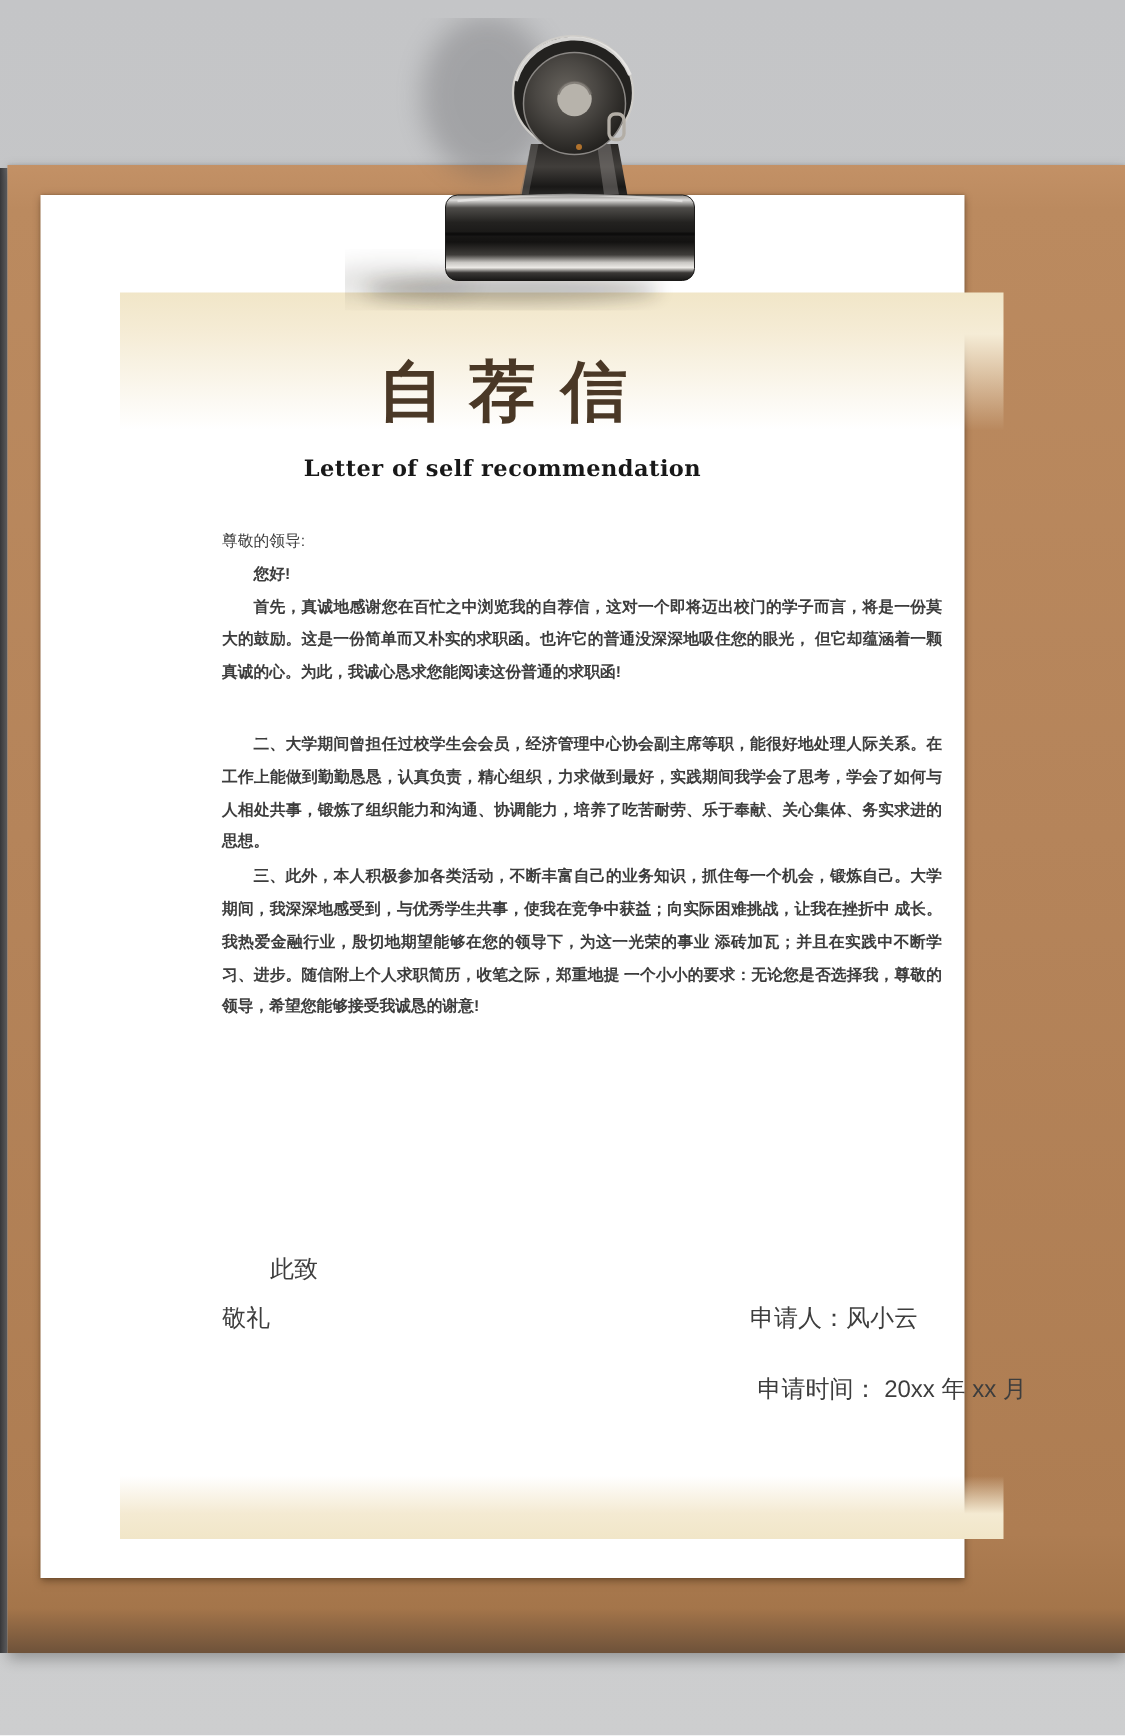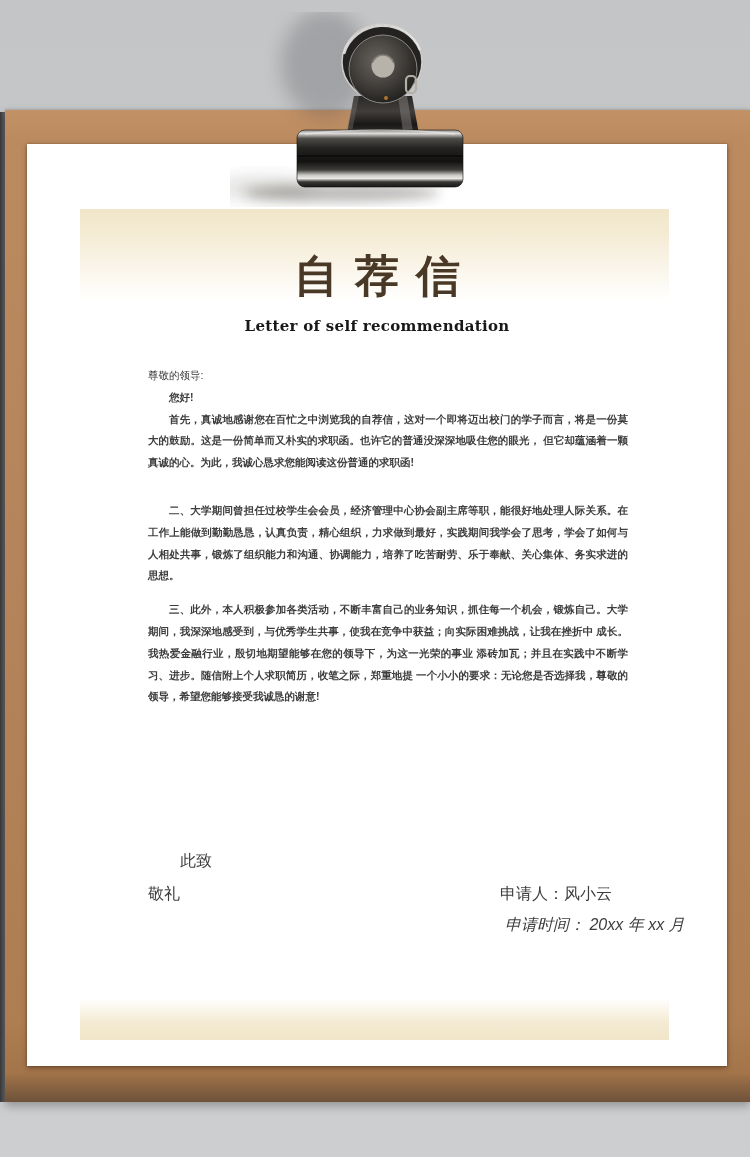--- a/index.html
+++ b/index.html
@@ -17,21 +17,21 @@
     background:linear-gradient(90deg,#39393b,#68686a);
   }
 
   .board{
     position:absolute; left:5px; top:110px; width:745px; height:992px;
     background:linear-gradient(180deg,#c39166 0%,#bb8a5f 3%,#b5845a 45%,#ae7d52 92%,#a4754a 97%,#6e523a 100%);
     box-shadow:0 4px 9px rgba(0,0,0,.28), 0 -1px 2px rgba(0,0,0,.12);
   }
 
   .paper{
-    position:absolute; left:27px; top:144px; width:700px; height:922px;
+    position:absolute; left:27px; top:130px; width:616px; height:922px;
     background:#ffffff;
     box-shadow:0 2px 5px rgba(60,38,18,.5), 0 0 2px rgba(60,38,18,.35);
   }
 
   .band{ position:absolute; left:53px; width:589px; }
   .band-top{ top:65px; height:92px;
     background:linear-gradient(180deg,#f1e6c8 0%,#f5ecd6 30%,rgba(255,255,255,0) 100%); }
   .band-bottom{ top:854px; height:42px;
     background:linear-gradient(180deg,rgba(255,255,255,0) 0%,#f4ead2 60%,#f1e6c8 100%); }
 
@@ -50,32 +50,32 @@
   .body-text{
     position:absolute; left:121px; top:221px; width:480px;
     font-size:10.5px; line-height:21.8px; color:#3d3d3d;
     text-align:justify;
   }
   .body-text p.indent{ text-indent:2em;font-weight:bold; }
   .p-hello{ margin-bottom:0; }
   .p-1{ margin-bottom:26px; }
   .p-2{ margin-bottom:12px; }
   .p-3{ margin-bottom:17px; }
-  .p-4{ margin-bottom:12px; }
+  .p-4{ margin-bottom:1px; }
   .p-5{ margin-bottom:16px; }
 
   .closing{
     position:absolute; left:121px; top:706px; width:480px;
     font-size:16px; line-height:21.8px; color:#3d3d3d;
   }
   .closing .cizhi{ text-indent:2em; }
   .closing .row{ position:relative; height:22px; }
   .closing .row-salute{ margin-top:11px; }
   .closing .applicant{ position:absolute; left:352px; top:0; white-space:nowrap; }
-  .closing .row-date{ margin-top:9px;font-style:italic; }
+  .closing .row-date{ margin-top:25px; }
   .closing .date{ position:absolute; left:357px; top:0; white-space:nowrap; }
 
   .clip{ position:absolute; left:230px; top:12px; width:260px; height:195px; }
 </style>
 </head>
 <body>
 
 <div class="scene">
 
   <div class="board-left-edge"></div>

